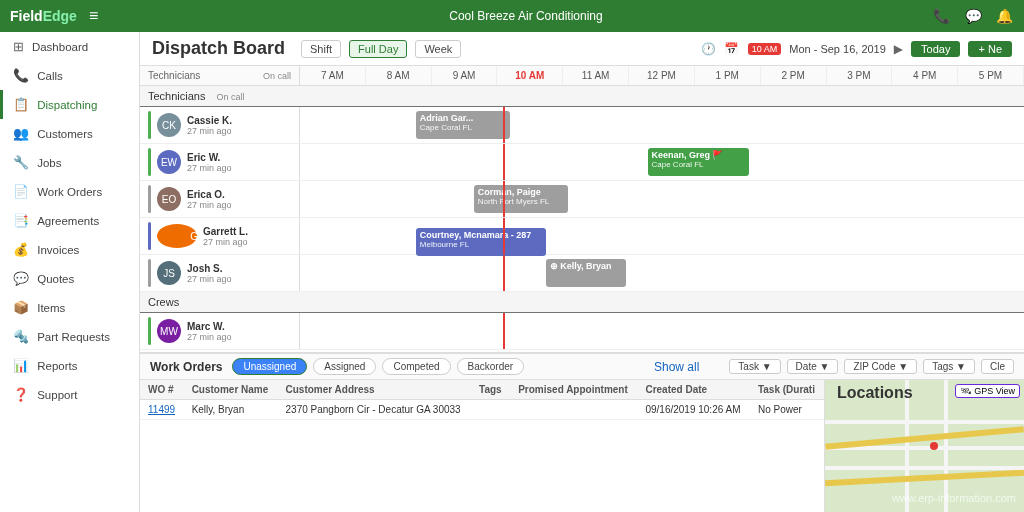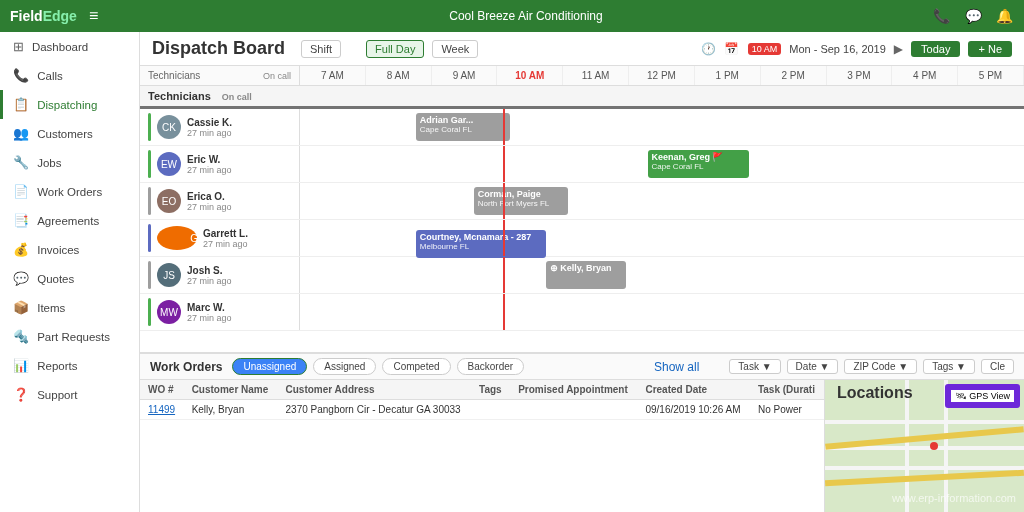--- a/index.html
+++ b/index.html
@@ -65,21 +65,21 @@
     .dispatch-title { font-size: 18px; font-weight: bold; color: #333; margin-right: 8px; }
     .btn-small {
       padding: 2px 8px;
       border: 1px solid #ccc;
       border-radius: 3px;
       background: white;
       cursor: pointer;
       font-size: 11px;
       color: #444;
     }
-    .btn-small.active { background: #e8f5e9; border-color: #2e7d32; color: #2e7d32; margin-left: 17px; }
+    .btn-small.active { background: #e8f5e9; border-color: #2e7d32; color: #2e7d32; }
     .dispatch-header-right { margin-left: auto; display: flex; align-items: center; gap: 8px; }
     .date-range { font-size: 11px; color: #444; }
     .today-btn {
       padding: 2px 10px;
       background: #2e7d32;
       color: white;
       border: none;
       border-radius: 3px;
       font-size: 11px;
       cursor: pointer;
@@ -141,23 +141,23 @@
 
     
     .schedule-rows {
       flex: 1;
       overflow-y: auto;
     }
     .section-label {
       background: #f5f5f5;
       padding: 4px 8px;
       font-size: 11px;
-      font-weight: bold;
+      font-weight: normal;
       color: #333;
-      border-bottom: 3px solid #737373;
+      border-bottom: 1px solid #737373;
     }
     .tech-row {
       display: flex;
       border-bottom: 1px solid #eee;
       min-height: 36px;
       align-items: center;
     }
     .tech-info {
       width: 160px;
       flex-shrink: 0;
@@ -292,21 +292,21 @@
       font-size: 16px;
       font-weight: bold;
       color: #333;
     }
     .wo-map-gps {
       position: absolute;
       top: 4px;
       right: 4px;
       font-size: 9px;
       background: white;
-      border: 6px solid #6d28d9;
+      border: 1px solid #6d28d9;
       border-radius: 3px;
       padding: 1px 4px;
       cursor: pointer;
     }
     
     .map-bg {
       width: 100%;
       height: 100%;
       background: #d8e8c8;
     }
@@ -566,20 +566,23 @@
             </div>
           </div>
           <div class="timeline">
             <div class="current-time-line"></div>
             <div class="appt-block" style="left:34%;width:11%;background:#9e9e9e;">
               <div class="appt-name">⊕ Kelly, Bryan</div>
             </div>
           </div>
         </div>
 
+        <div class="section-label">
+          <span>Crews</span>
+        </div>
 
         <div class="tech-row">
           <div class="tech-info">
             <div class="tech-status-bar" style="background:#4caf50;"></div>
             <div class="tech-avatar" style="background:#7b1fa2;">MW</div>
             <div>
               <div class="tech-name">Marc W.</div>
               <div class="tech-time">27 min ago</div>
             </div>
           </div>

